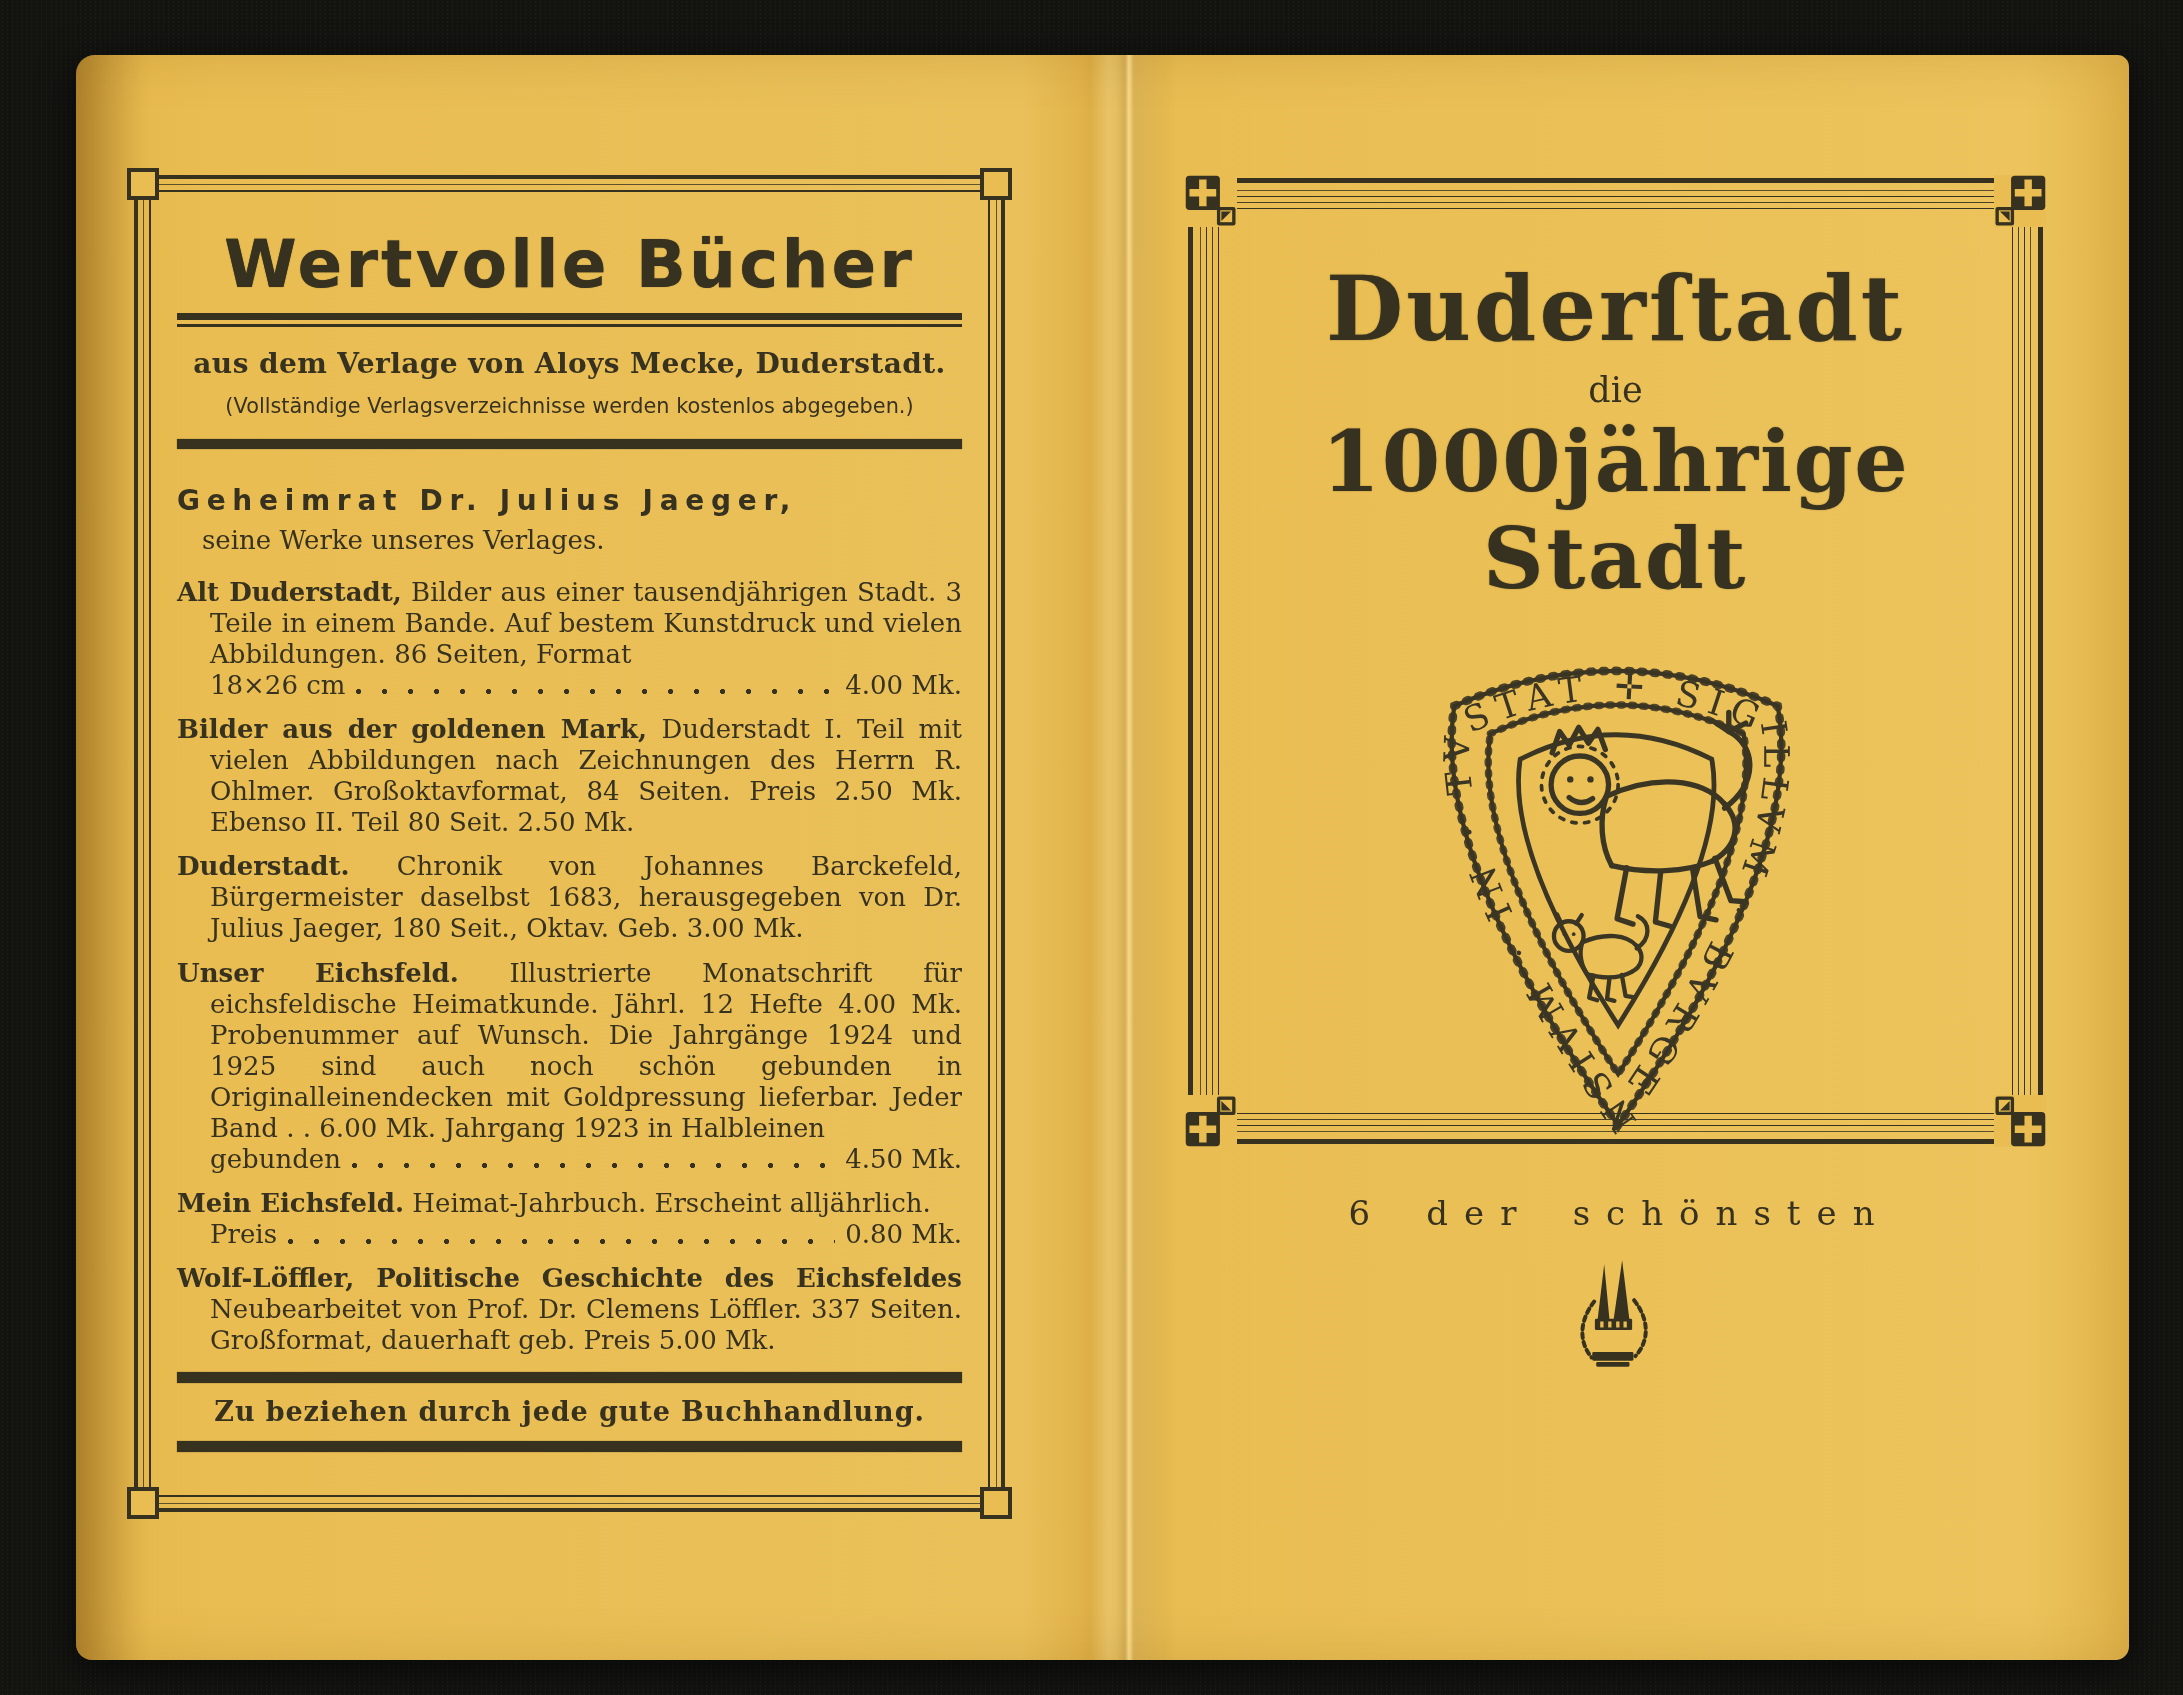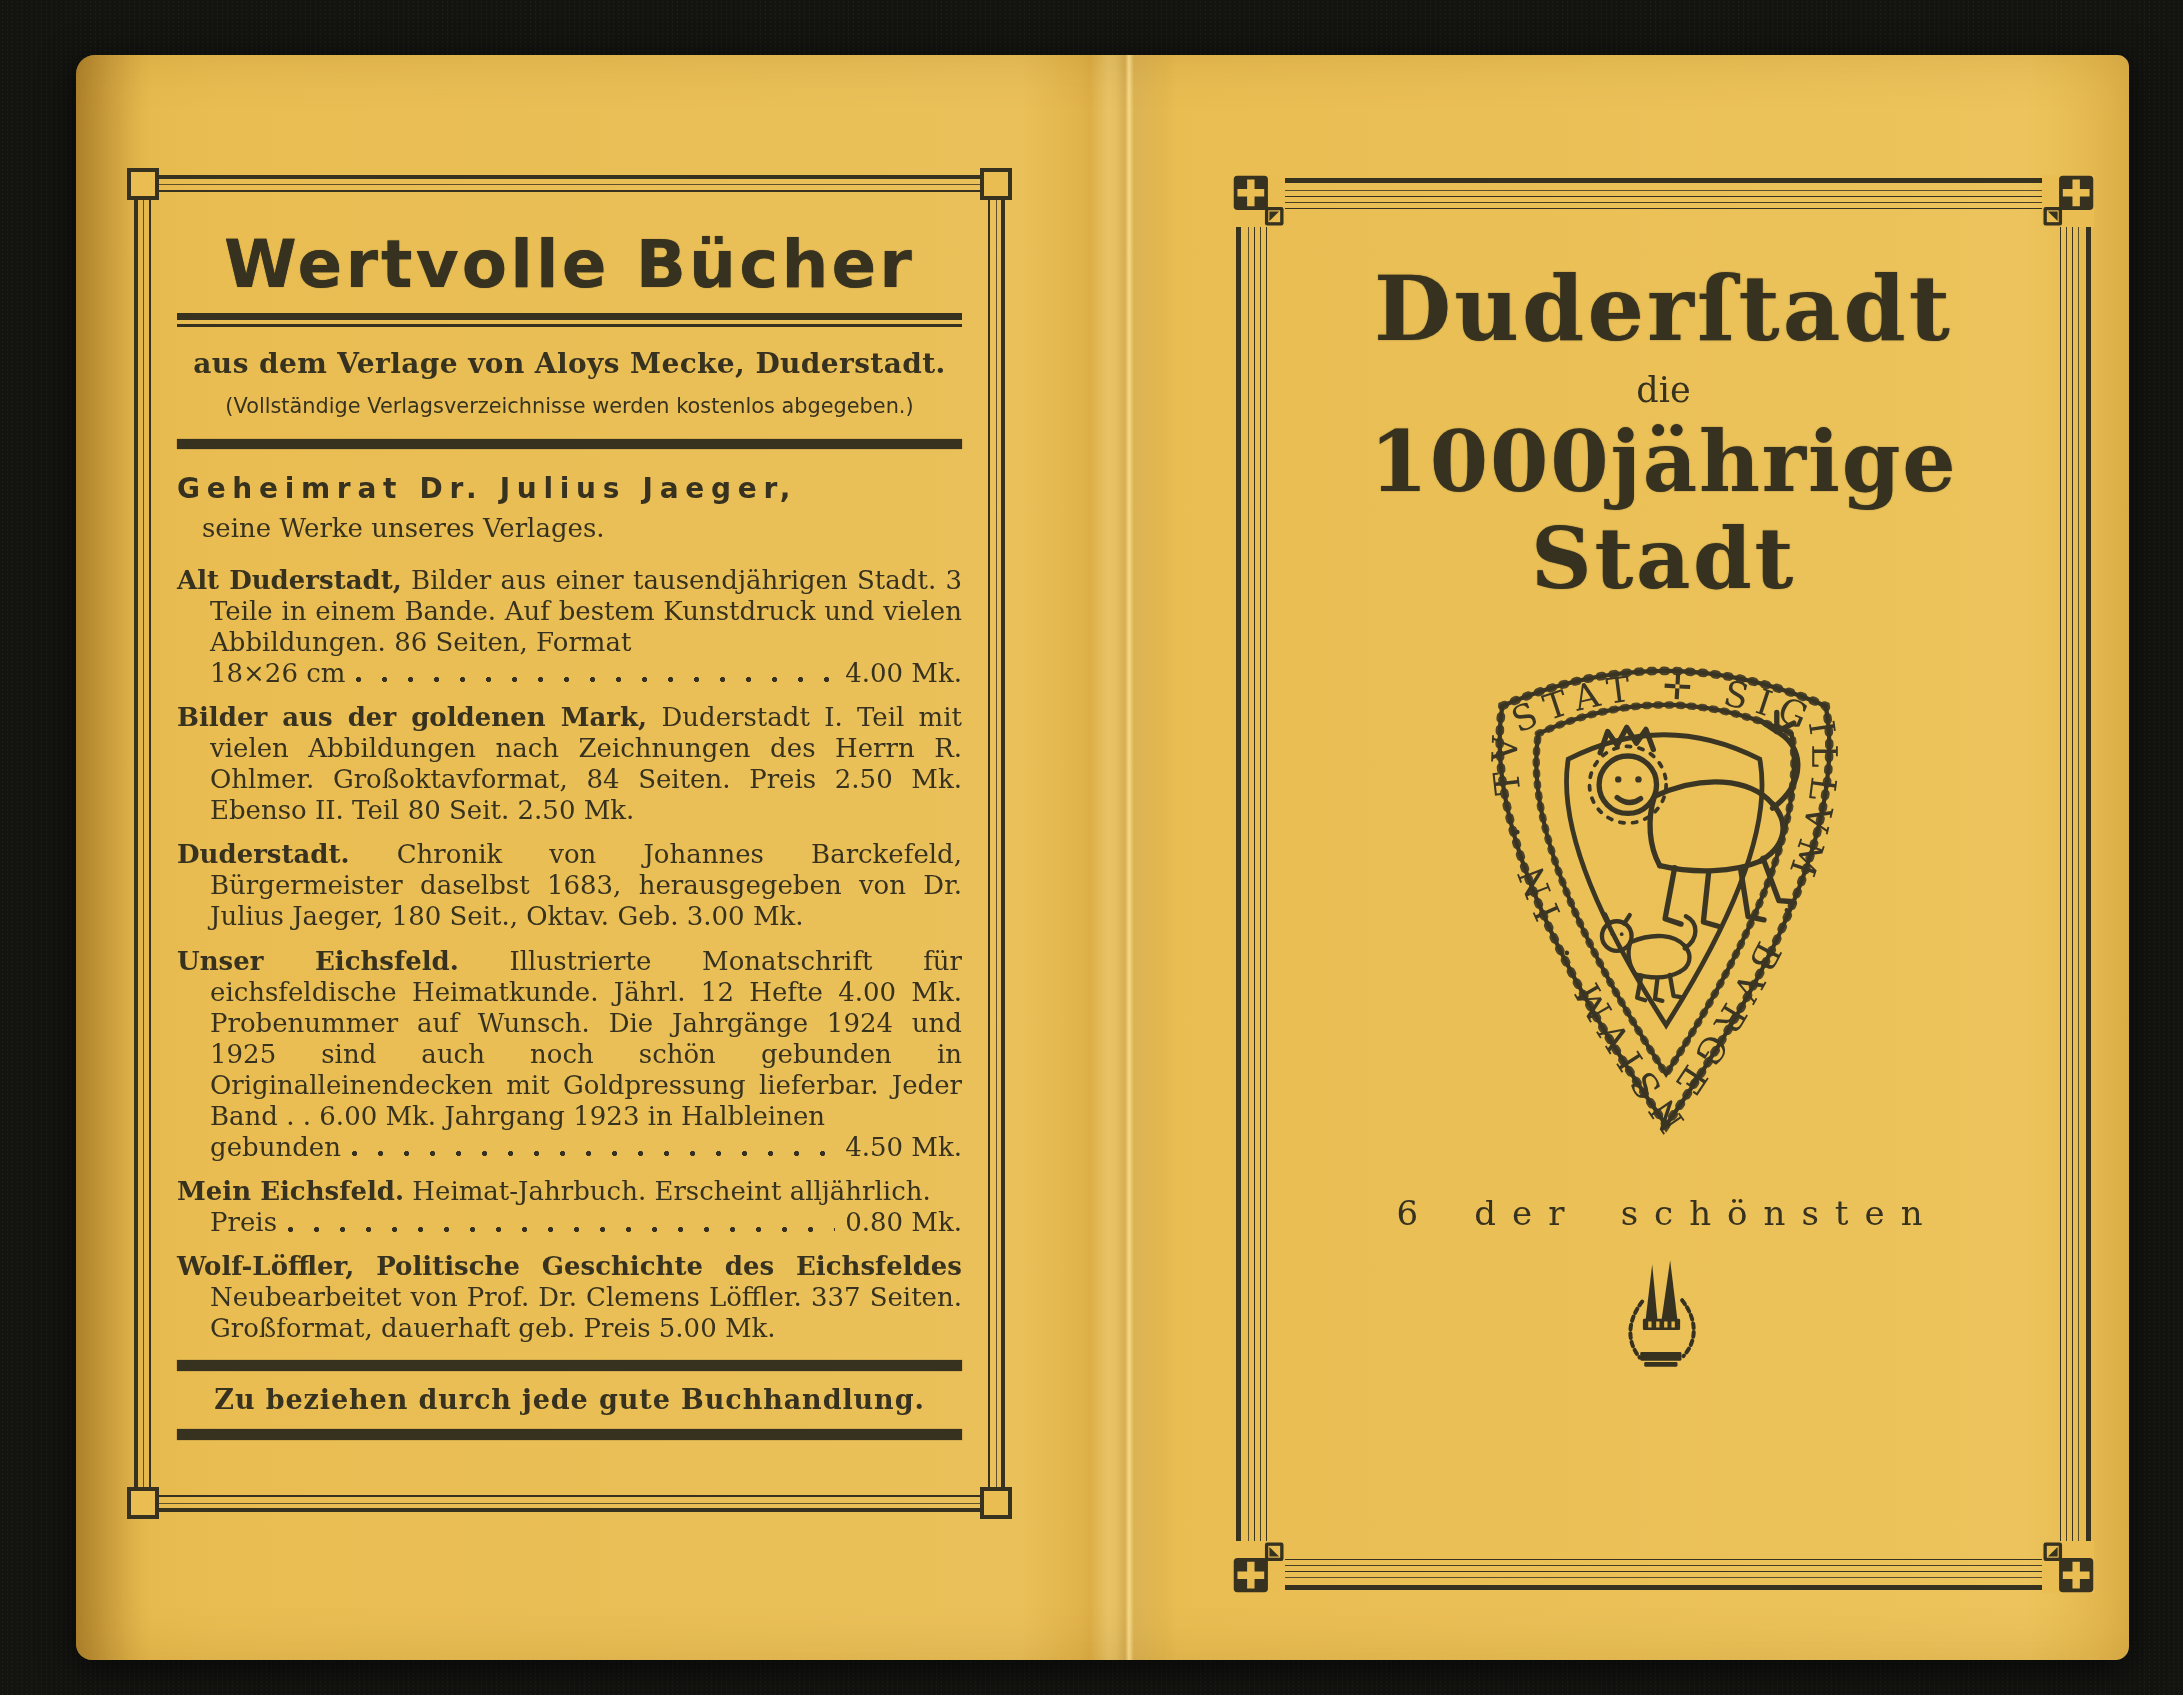--- a/index.html
+++ b/index.html
@@ -66,39 +66,39 @@
   .rule{background:var(--ink);}
   .rule-heavy{height:10.3px;box-shadow:0 0 0.9px rgba(55,50,31,.8);}
   .rule-mid{height:7.2px;}
   .rule-thin{height:2.7px;}
   .r-under1{margin-top:13.4px;}
   .r-under2{margin-top:4.5px;}
   .ad-publisher{margin-top:19.7px;text-align:center;font-weight:bold;font-size:28px;letter-spacing:0.4px;}
   .ad-note{margin-top:13.4px;text-align:center;font-family:"DejaVu Sans", sans-serif;font-size:21.5px;transform:scaleX(.97);transform-origin:center;}
   .r-section{margin-top:20.6px;}
   .ad-author{
-    margin-top:23px;font-family:"DejaVu Sans", sans-serif;font-weight:bold;
+    margin-top:35px;font-family:"DejaVu Sans", sans-serif;font-weight:bold;
     font-size:28px;letter-spacing:6.7px;
   }
   .ad-author-sub{margin-top:8px;margin-left:25px;font-size:26px;}
   .entries{margin-top:21.5px;font-size:26px;line-height:31px;}
   .entry{padding-left:33px;text-indent:-33px;margin-bottom:13.4px;}
   .entry .lead{font-weight:bold;}
   .leader-row{display:flex;align-items:flex-start;text-indent:0;}
   .leader-dots{
     flex:1;height:7.2px;margin:0 9.8px;align-self:flex-end;margin-bottom:5.4px;
     background-image:radial-gradient(circle at 3.6px 3.6px, var(--ink) 2.5px, transparent 2.9px);
     background-size:26px 7.2px;background-repeat:repeat-x;
   }
   .r-foot1{margin-top:16px;}
   .ad-footer{margin-top:13.4px;text-align:center;font-weight:bold;font-size:27px;letter-spacing:0.9px;}
   .r-foot2{margin-top:14.3px;}
 
   
-  .coverframe{position:absolute;left:1160px;top:123px;width:855px;height:1412px;}
+  .coverframe{position:absolute;left:1112px;top:123px;width:855px;height:966px;}
   .rb{position:absolute;border:0 solid var(--ink);}
   .rb1{inset:0;border-width:5.8px;}
   .rb2{inset:11.6px;border-width:1.3px;opacity:.8;}
   .rb3{inset:18px;border-width:1.3px;}
   .rb4{inset:24px;border-width:1.3px;opacity:.9;}
   .rb5{inset:30px;border-width:1.8px;}
   .orn{position:absolute;width:52px;height:52px;background:var(--paper);z-index:3;}
   .orn svg{display:block;width:100%;height:100%;}
   .orn-tl{left:-3.1px;top:-3.1px;}
   .orn-tr{right:-3.1px;top:-3.1px;transform:scaleX(-1);}

